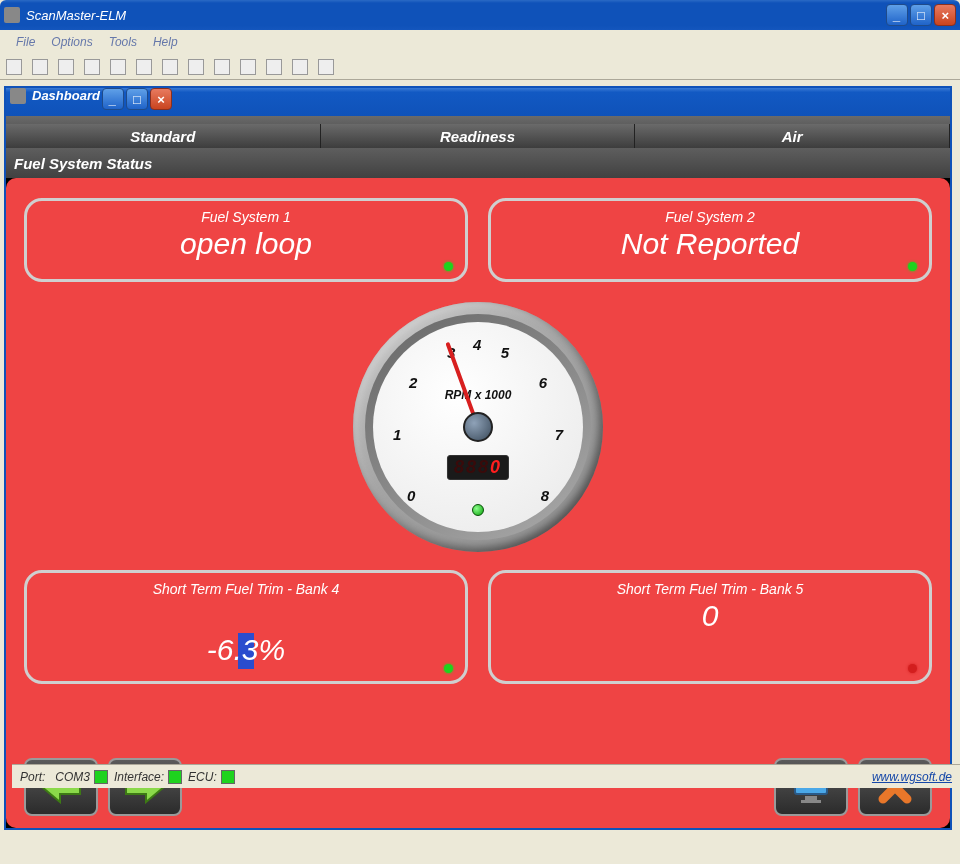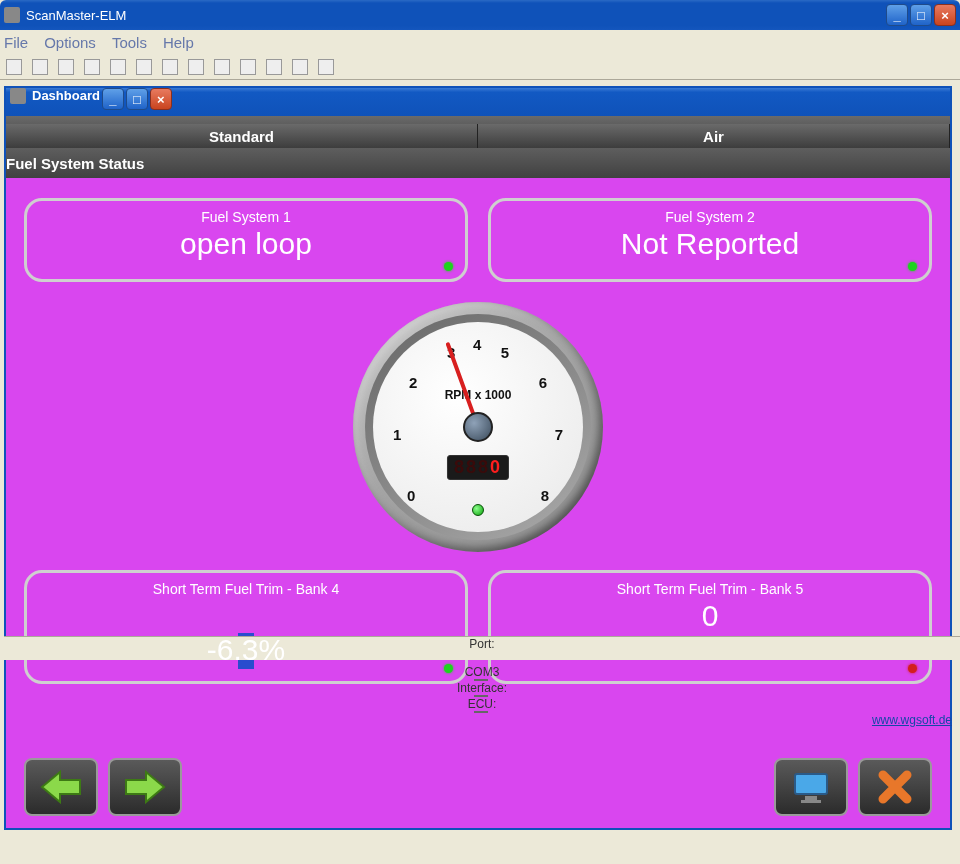--- a/index.html
+++ b/index.html
@@ -1,52 +1,52 @@
 <!DOCTYPE html>
 <html><head>
 <meta charset="utf-8">
 <style>
 * { margin: 0; padding: 0; box-sizing: border-box; font-family: Tahoma, Arial, sans-serif; }
 body { width: 960px; height: 864px; background: #ece9d8; overflow: hidden; }
 
 
-.main-window { width: 960px; height: 660px; position: relative; }
+.main-window { width: 960px; height: 788px; position: relative; font-style: italic; }
 .titlebar {
   height: 30px; background: linear-gradient(to bottom, #2a6ac5 0%, #0f52b9 10%, #0f52b9 85%, #1456bd 100%);
   display: flex; align-items: center; padding: 0 4px; color: white; font-size: 13px;
   border-radius: 6px 6px 0 0;
 }
 .titlebar .app-icon { width: 16px; height: 16px; margin-right: 6px; background: #888; border-radius: 2px; }
 .titlebar .spacer { flex: 1; }
 .win-btn { width: 22px; height: 22px; margin-left: 2px; background: linear-gradient(to bottom, #5fa0e8, #1f63c9);
   border: 1px solid #1f4b8a; border-radius: 4px; display: flex; align-items: center; justify-content: center;
   color: white; font-size: 13px; font-weight: bold; cursor: pointer; }
 .win-btn.close { background: linear-gradient(to bottom, #e87a5f, #c9441f); border-color: #8a301f; }
 
-.menubar { height: 24px; background: #ece9d8; display: flex; align-items: center; padding-left: 4px; color: #6678aa; font-size: 15px; }
+.menubar { height: 24px; background: #ece9d8; display: flex; align-items: center; padding-left: 16px; color: #6678aa; font-size: 12px; }
 .menubar span { margin-right: 16px; cursor: pointer; }
 .toolbar { height: 26px; background: #ece9d8; border-bottom: 1px solid #aca899; display: flex; align-items: center; padding: 0 6px; gap: 10px; }
 .tb-icon { width: 16px; height: 16px; border: 1px solid #999; background: #eee; }
 
 
 .child-window { position: absolute; top: 86px; left: 4px; width: 948px; height: 744px;
   border: 2px solid #0f52b9; background: black; }
 .child-titlebar { height: 28px; background: linear-gradient(to bottom, #3a7bd5 0%, #1259c3 15%, #0f52b9 100%);
   display: flex; align-items: flex-start; padding: 0 4px; color: white; font-size: 13px; font-weight: bold; }
 .child-titlebar .app-icon { width: 16px; height: 16px; margin-right: 6px; background: #888; border-radius: 2px; }
 
 .tabs { height: 32px; background: linear-gradient(to bottom, #6a6a6a, #3d3d3d); display: flex; }
 .tab { flex: 1; display: flex; align-items: center; justify-content: center; color: white; font-size: 15px; font-weight: bold;
   border-right: 1px solid #222; background: linear-gradient(to bottom, #6a6a6a, #3d3d3d); cursor: pointer; position: relative; margin-top: 8px; }
 .tab.active { background: radial-gradient(ellipse 90px 20px at 50% 50%, #4a6fd8 0%, rgba(74,111,216,0.3) 60%, transparent 100%), linear-gradient(to bottom, #6a6a6a, #3d3d3d); }
 
 .section-header { height: 30px; background: linear-gradient(to bottom, #5e5e5e, #414141);
-  color: white; font-size: 15px; font-weight: bold; display: flex; align-items: center; }
-
-.dash-content { background: #d946ef; padding: 20px 18px 0; height: calc(100% - 90px); position: relative; }
+  color: white; font-size: 15px; font-weight: bold; padding-left: 8px; display: flex; align-items: center; }
+
+.dash-content { background: #ef4444; padding: 20px 18px 0; height: calc(100% - 90px); position: relative; border-radius: 10px; }
 
 .panel-row { display: flex; gap: 20px; margin-bottom: 20px; }
 .panel { flex: 1; border: 3px solid #cfcfcf; border-radius: 18px; padding: 8px 14px 12px; position: relative; min-height: 84px; }
 .panel-label { color: white; font-size: 14px; text-align: center; margin-bottom: 2px; }
 .panel-value { color: white; font-size: 30px; text-align: center; font-weight: 400; }
 .panel-value-bar { position: relative; height: 36px; margin-top: 36px; }
 .panel-value-bar .bar-bg { position: absolute; left: 50%; top: 0; transform: translateX(-50%); width: 16px; height: 36px; background: #2a4cce; }
 .panel-value-bar .val-text { position: relative; z-index: 1; color: white; font-size: 30px; text-align: center; }
 .dot { position: absolute; bottom: 8px; right: 12px; width: 9px; height: 9px; border-radius: 50%; background: #1ed31e; box-shadow: 0 0 3px #1ed31e; }
 .dot.red { background: #d31e1e; box-shadow: 0 0 3px #d31e1e; }
@@ -75,22 +75,22 @@
 .gauge .led { position: absolute; bottom: 16px; left: 50%; transform: translateX(-50%); width: 12px; height: 12px;
   border-radius: 50%; background: radial-gradient(circle at 35% 35%, #8cff8c, #0aa00a); border: 1px solid #055005; }
 
 
 .bottom-nav { position: absolute; bottom: 12px; left: 18px; right: 18px; display: flex; justify-content: space-between; }
 .nav-group { display: flex; gap: 10px; }
 .nav-btn { width: 74px; height: 58px; border: 2px solid #9a9a9a; border-radius: 8px;
   background: linear-gradient(to bottom, #5a5a5a, #2b2b2b); display: flex; align-items: center; justify-content: center; cursor: pointer; }
 
 
-.statusbar { position: absolute; bottom: 0; left: 4px; right: 0; height: 24px; background: #ece9d8;
-  border-top: 1px solid #aca899; display: flex; align-items: center; padding: 0 8px; font-size: 12px; color: #333; flex-direction: column; }
+.statusbar { position: absolute; bottom: 0; left: 12px; right: 0; height: 24px; background: #ece9d8;
+  border-top: 1px solid #aca899; display: flex; align-items: center; padding: 0 8px; font-size: 12px; color: #333; }
 .statusbar .led-box { width: 14px; height: 14px; border: 1px solid #666; background: #1ed31e; margin: 0 6px 0 4px; display: inline-block; }
 .statusbar .link { color: #1547a8; text-decoration: underline; margin-left: auto; }
 </style>
 </head>
 <body>
 
 <div class="main-window">
   <div class="titlebar">
     <div class="app-icon"></div>
     <span>ScanMaster-ELM</span>
@@ -128,20 +128,21 @@
       <div class="app-icon"></div>
       <span>Dashboard</span>
       <div class="spacer"></div>
       <div class="win-btn">_</div>
       <div class="win-btn">□</div>
       <div class="win-btn close">×</div>
     </div>
 
     <div class="tabs">
       <div class="tab">Standard</div>
+      <div class="tab">Readiness</div>
       <div class="tab">Air</div>
     </div>
 
     <div class="section-header">Fuel System Status</div>
 
     <div class="dash-content">
 
       <div class="panel-row">
         <div class="panel">
           <div class="panel-label">Fuel System 1</div>

